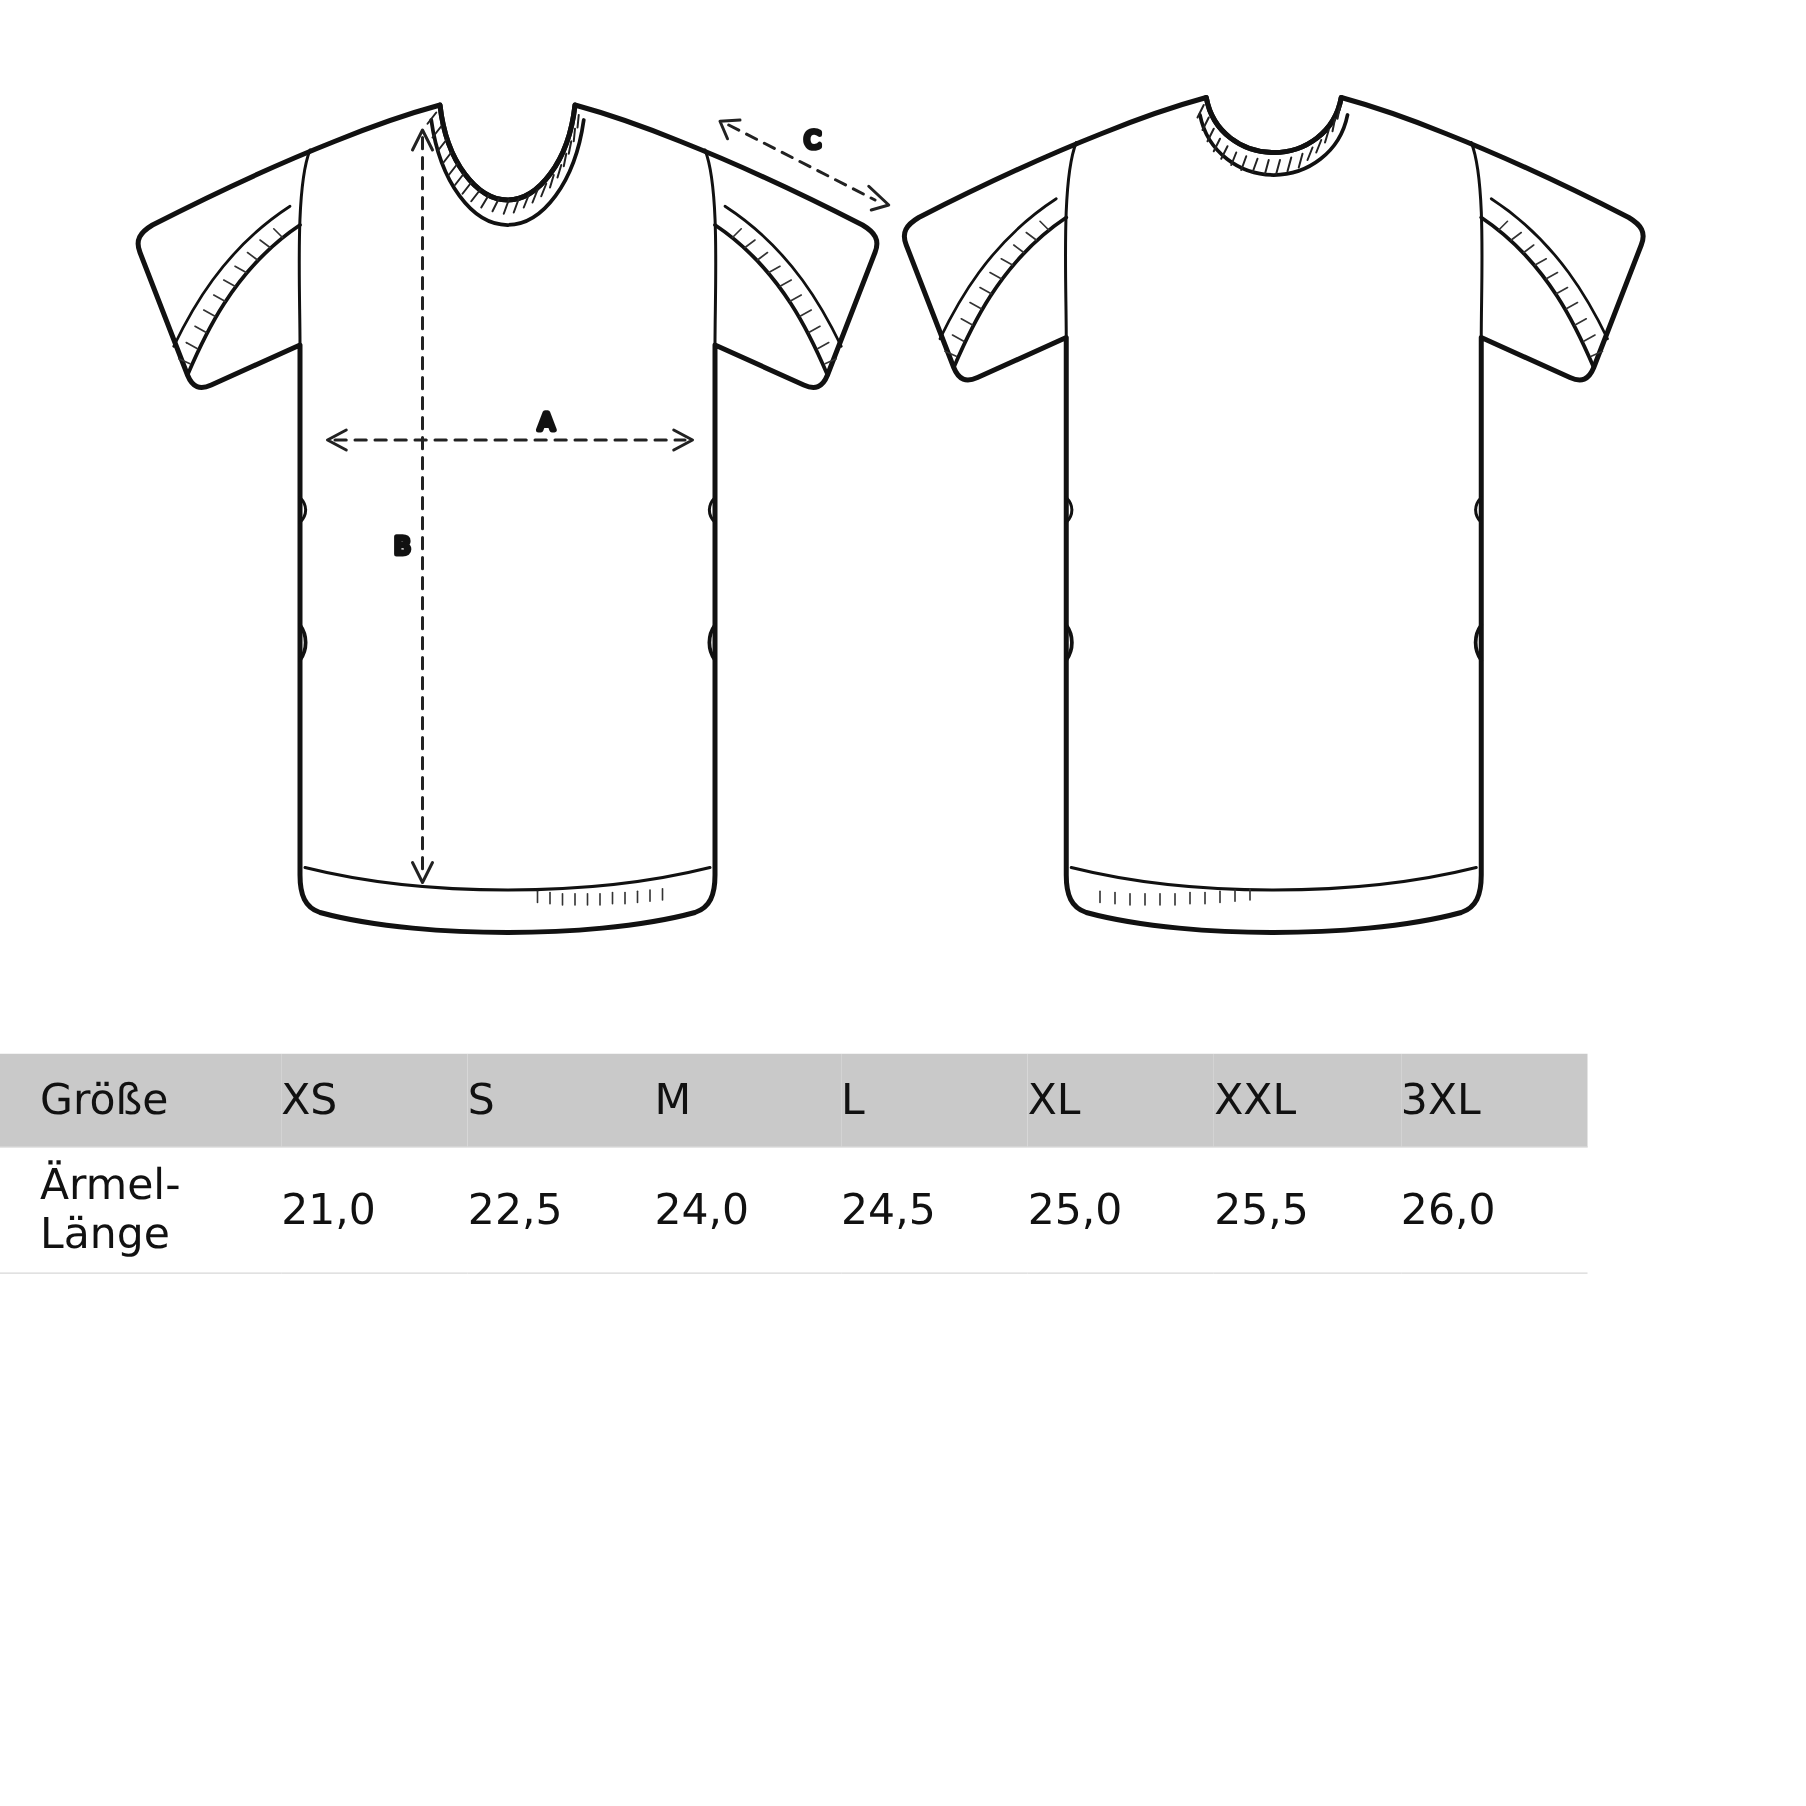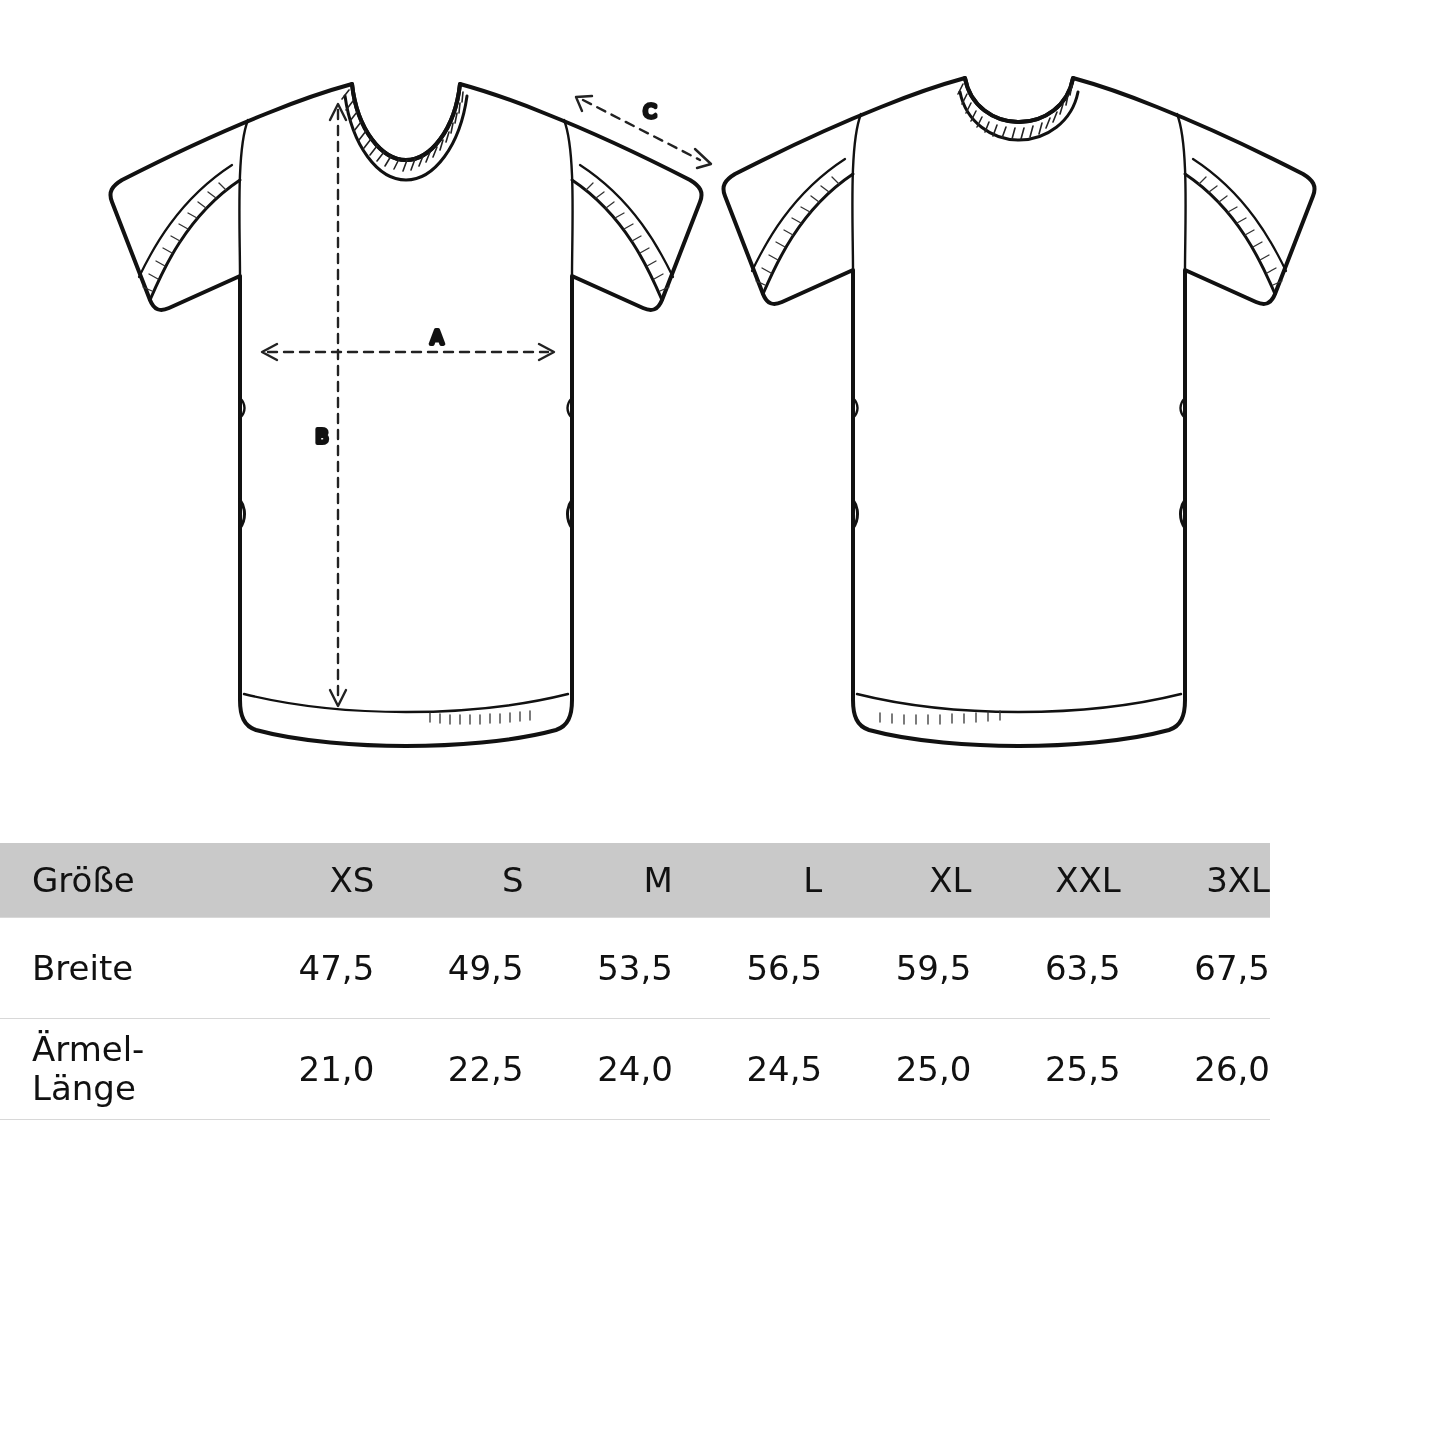--- a/index.html
+++ b/index.html
@@ -70,21 +70,21 @@
     height: 100px;
     font-size: 34px;
     color: #111111;
   }
   .col-label {
     width: 225px;
     text-align: left;
     padding-left: 32px !important;
   }
   .col-val {
-    text-align: right;
+    text-align: left;
   }
   .row-head-cell {
     text-align: left;
     padding-left: 32px !important;
   }
   .wrap-label {
     line-height: 1.15;
     white-space: pre-line;
   }
 </style>
@@ -343,30 +343,20 @@
         <th class="col-val">S</th>
         <th class="col-val">M</th>
         <th class="col-val">L</th>
         <th class="col-val">XL</th>
         <th class="col-val">XXL</th>
         <th class="col-val">3XL</th>
       </tr>
     </thead>
     <tbody>
       <tr>
-        <td class="row-head-cell">Breite</td>
-        <td class="col-val">47,5</td>
-        <td class="col-val">49,5</td>
-        <td class="col-val">53,5</td>
-        <td class="col-val">56,5</td>
-        <td class="col-val">59,5</td>
-        <td class="col-val">63,5</td>
-        <td class="col-val">67,5</td>
-      </tr>
-      <tr>
         <td class="row-head-cell wrap-label">Ärmel-
 Länge</td>
         <td class="col-val">21,0</td>
         <td class="col-val">22,5</td>
         <td class="col-val">24,0</td>
         <td class="col-val">24,5</td>
         <td class="col-val">25,0</td>
         <td class="col-val">25,5</td>
         <td class="col-val">26,0</td>
       </tr>

